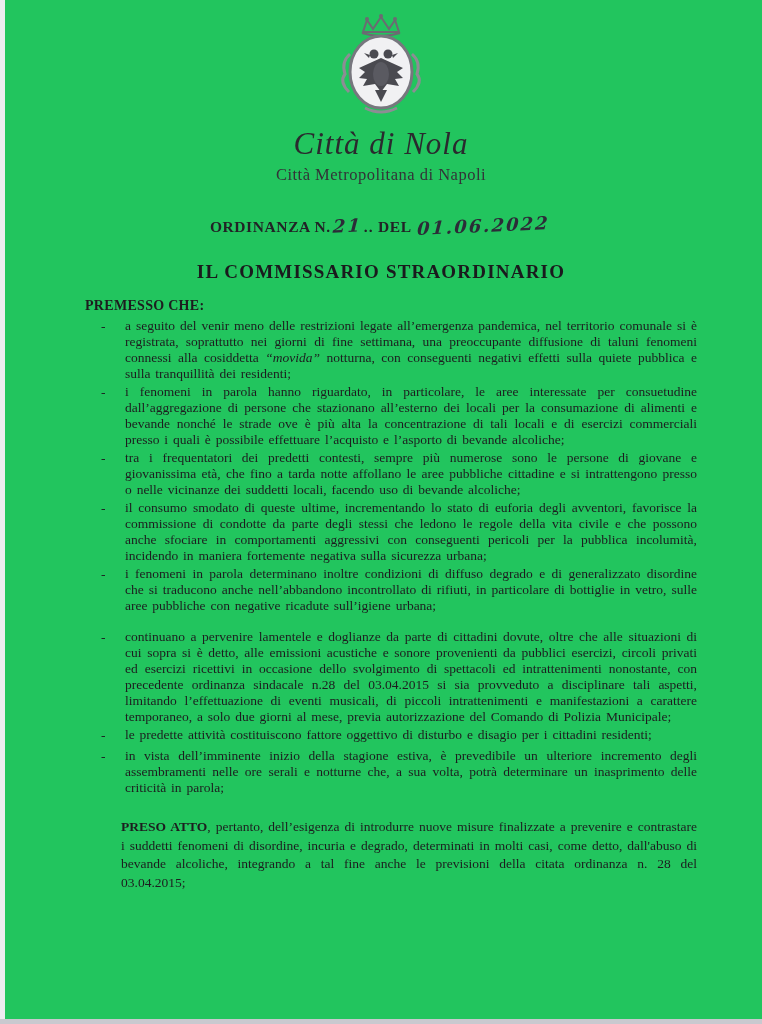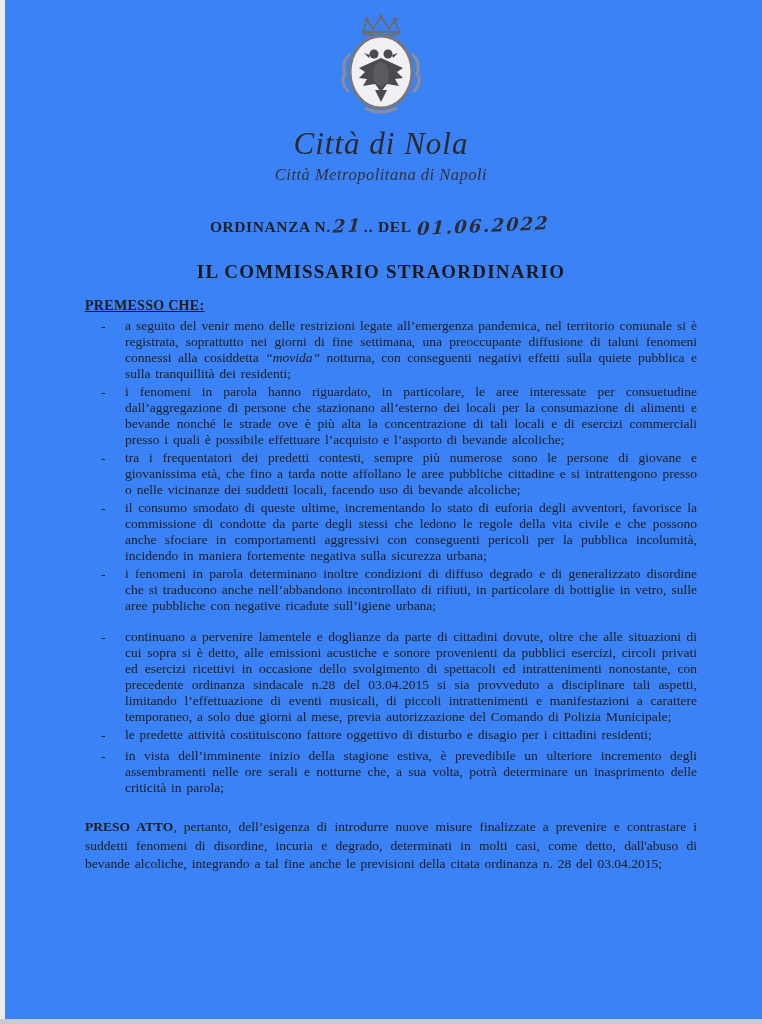--- a/index.html
+++ b/index.html
@@ -1,34 +1,34 @@
 <!DOCTYPE html>
 <html lang="it"><head>
 <meta charset="utf-8">
 <style>
   html,body{margin:0;padding:0;background:#ffffff;overflow:hidden;}
   .sheet{
     position:relative;
     width:762px;height:1024px;
-    background:#3b82f6;
+    background:#22c55e;
     font-family:"Liberation Serif","DejaVu Serif",serif;
     color:#1d1d1f;
     box-sizing:border-box;
   }
   .scan-edge-left{position:absolute;left:0;top:0;width:5px;height:100%;background:#ececf0;}
   .scan-edge-bottom{position:absolute;left:0;bottom:0;width:100%;height:5px;background:#c9c9cf;}
 
   .header{ text-align:center; padding-top:12px; }
   .crest{ display:inline-block; }
   .city-title{
     font-style:italic; font-size:31px; letter-spacing:1px;
     margin-top:2px; color:#2a2a2e;
   }
   .city-subtitle{
-    font-style:italic; font-size:16.5px; letter-spacing:.5px;
+    font-size:16.5px; letter-spacing:.5px;
     margin-top:3px; color:#333338;text-align:center;
   }
 
   .ord-line{
     margin-top:30px; text-align:center;
     font-weight:bold; font-size:15.5px; letter-spacing:.6px; color:#222226;
   }
   .handwriting{
     display:inline-block;
     font-family:"DejaVu Serif",serif;
@@ -41,35 +41,35 @@
   .dots{ letter-spacing:1px; }
 
   .doc-title{
     margin-top:25px; text-align:center;
     font-weight:bold; font-size:19px; letter-spacing:1.2px; color:#1a1a1d;
   }
 
   .bodytext{ width:612px; margin:0 auto 0 85px; }
   .section{ margin-top:15px; }
   .section-heading{
-    font-weight:bold; font-size:14px; letter-spacing:.3px; margin-bottom:4px;text-decoration:underline;
+    font-weight:bold; font-size:14px; letter-spacing:.3px; margin-bottom:4px;
   }
   .item{ display:flex; margin-bottom:2px; }
   .dash{
     flex:0 0 40px; box-sizing:border-box; padding-left:16px;
     font-size:13.5px; line-height:18.8px;
   }
   .itext{
     flex:1; text-align:justify;
     font-size:13.5px; line-height:16px;
     word-spacing:1.5px;
   }
   .closing{
     margin-top:22px; text-align:justify;
-    font-size:13.5px; line-height:18.8px; word-spacing:1.5px;
+    font-size:13.5px; line-height:18.8px; word-spacing:1.5px;margin-left:36px;
   }
   .seg-italic{ font-style:italic; }
   .seg-bold{ font-weight:bold; }
 </style>
 </head>
 <body>
 
 <div class="sheet">
   <div class="scan-edge-left"></div>
   <div class="scan-edge-bottom"></div>

